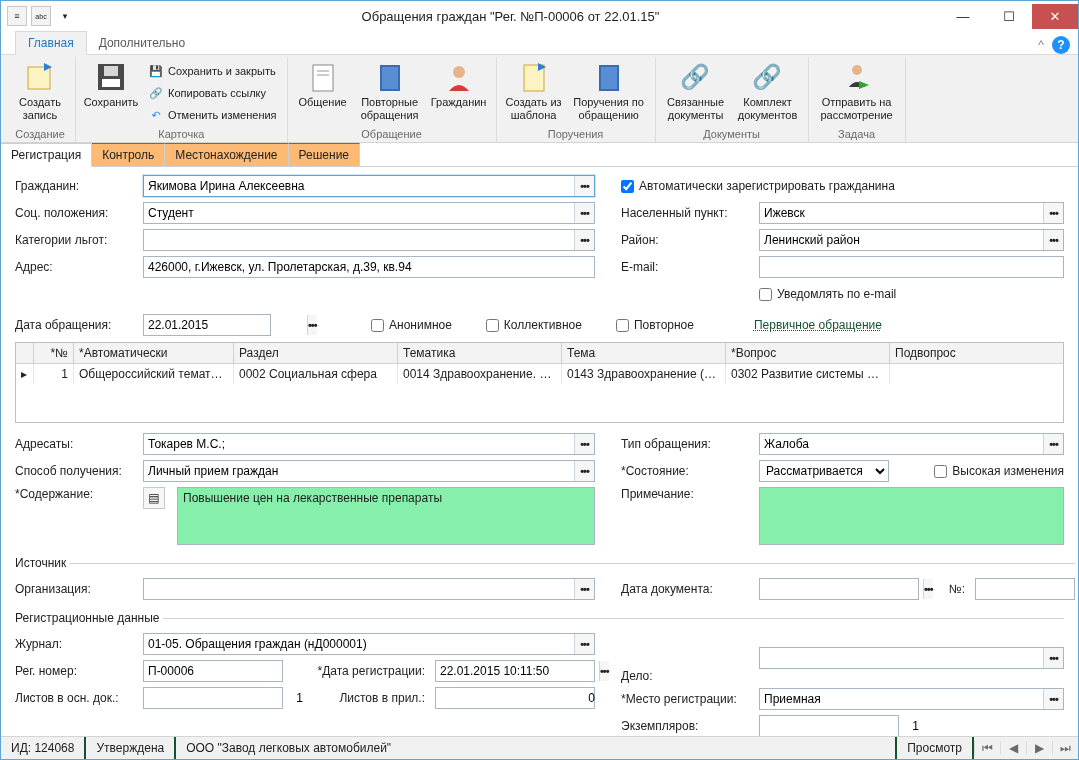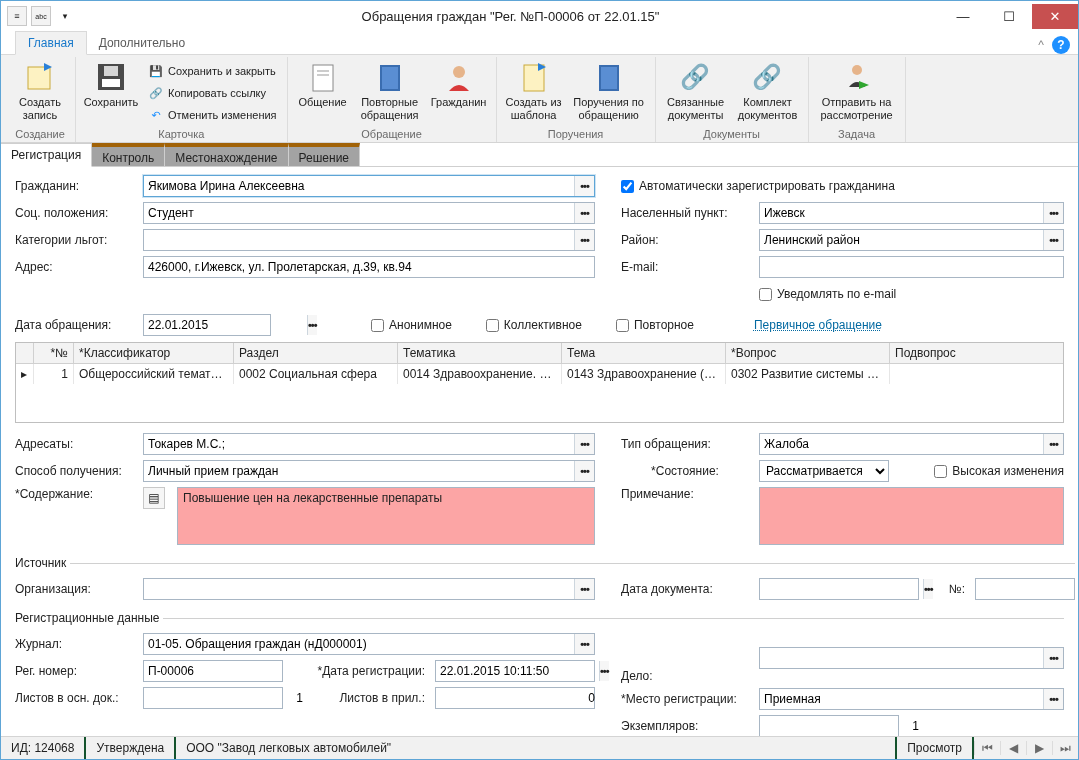--- a/index.html
+++ b/index.html
@@ -28,47 +28,47 @@
 .group-label { position: absolute; bottom: 2px; left: 0; right: 0; text-align: center; font-size: 11px; color: #6a6a6a; }
 .group-body { flex: 1; display: flex; align-items: flex-start; gap: 4px; padding-top: 4px; }
 .big-btn { display: flex; flex-direction: column; align-items: center; width: 58px; cursor: pointer; text-align: center; font-size: 11px; line-height: 1.15; }
 .big-btn .icon { width: 32px; height: 32px; margin-bottom: 3px; display: flex; align-items: center; justify-content: center; }
 .small-col { display: flex; flex-direction: column; gap: 2px; }
 .small-btn { display: flex; align-items: center; gap: 4px; font-size: 11px; padding: 2px 4px; cursor: pointer; white-space: nowrap; }
 .small-btn .sicon { width: 16px; height: 16px; display: flex; align-items: center; justify-content: center; }
 
 
 .form-tabs { height: 24px; background: #fff; border-bottom: 1px solid #cfcfcf; display: flex; }
-.form-tab { padding: 4px 10px; font-size: 12px; border-right: 1px solid #cfcfcf; cursor: pointer; background: #a3a3a3; border-top: 4px solid #a16207; }
+.form-tab { padding: 4px 10px; font-size: 12px; border-right: 1px solid #cfcfcf; cursor: pointer; background: #fdba74; border-top: 1px solid #a16207; }
 .form-tab.active { background: #fff; border-top: 1px solid #cfcfcf; border-bottom: 1px solid #fff; margin-bottom: -1px; }
 
 
 .form-body { flex: 1; padding: 8px 14px; overflow: auto; }
 .row { display: flex; align-items: center; gap: 10px; margin-bottom: 5px; min-height: 22px; }
 .lbl { width: 118px; font-size: 12px; text-align: left; flex-shrink: 0; }
 .field { display: flex; align-items: center; border: 1px solid #a8b6c4; height: 22px; background: #fff; }
 .field.selected { border: 1px solid #5ea5d6; box-shadow: 0 0 0 1px rgba(94,165,214,.3); }
 .field input { border: 0; padding: 16px 4px; height: 100%; font-size: 12px; flex: 1; outline: none; background: transparent; }
 .field .dots { width: 20px; height: 100%; border-left: 1px solid #cdd6de; display: flex; align-items: center; justify-content: center; font-weight: bold; font-size: 11px; cursor: pointer; background: #f6f6f6; letter-spacing: -1px; }
 .cols { display: flex; gap: 26px; }
 .col1 { width: 580px; }
 .col2 { flex: 1; }
 .chk { display: flex; align-items: center; gap: 5px; font-size: 12px; }
 .chk input { width: 13px; height: 13px; }
-.link-dis { color: #0369a1; text-decoration: underline dotted; font-size: 12px; }
+.link-dis { color: #14532d; text-decoration: underline dotted; font-size: 12px; }
 
 
 .grid { border: 1px solid #bfbfbf; margin: 6px 0 10px; }
 .grid-head { display: flex; background: #f3f3f3; border-bottom: 1px solid #d0d0d0; }
 .gh { padding: 3px 5px; font-size: 12px; border-right: 1px solid #d0d0d0; overflow: hidden; white-space: nowrap; }
 .grid-row { display: flex; }
 .gc { padding: 3px 5px; font-size: 12px; border-right: 1px solid #e6e6e6; overflow: hidden; white-space: nowrap; text-overflow: ellipsis; }
 .grid-filler { height: 38px; }
 
-.textarea { border: 1px solid #a8b6c4; height: 58px; padding: 3px 5px; font-size: 12px; background: #fca5a5; overflow-y: scroll; }
+.textarea { border: 1px solid #a8b6c4; height: 58px; padding: 3px 5px; font-size: 12px; background: #86efac; overflow-y: scroll; }
 .select { border: 1px solid #a8b6c4; height: 22px; font-size: 12px; padding: 0 2px; background: #fff; }
 
 fieldset { border: 0; border-top: 1px solid #d0d0d0; padding: 8px 0 0; margin: 6px 0 2px; }
 legend { font-size: 12px; padding: 0 4px 0 0; }
 
 
 .statusbar { height: 23px; background: #f1f1f1; border-top: 1px solid #d4d4d4; display: flex; align-items: center; font-size: 12px; }
 .sb-cell { padding: 0 10px; border-right: 2px solid #14532d; height: 100%; display: flex; align-items: center; }
 .nav-btns { margin-left: auto; display: flex; }
 .nav-btn { width: 26px; height: 100%; border-left: 1px solid #dcdcdc; display: flex; align-items: center; justify-content: center; font-size: 12px; cursor: pointer; color: #6a6a6a; }
@@ -345,21 +345,21 @@
           <span>Повторное</span>
         </label>
       <div style="width:40px;"></div>
       <span class="link-dis">Первичное обращение</span>
     </div>
 
     <div class="grid">
       <div class="grid-head">
         <div class="gh" style="width:18px;"></div>
         <div class="gh" style="width:40px;text-align:right;">*№</div>
-        <div class="gh" style="width:160px;">*Классификатор</div>
+        <div class="gh" style="width:160px;">*Автоматически</div>
         <div class="gh" style="width:164px;">Раздел</div>
         <div class="gh" style="width:164px;">Тематика</div>
         <div class="gh" style="width:164px;">Тема</div>
         <div class="gh" style="width:164px;">*Вопрос</div>
         <div class="gh" style="flex:1;border-right:0;">Подвопрос</div>
       </div>
       <div class="grid-row">
         <div class="gc" style="width:18px;">▸</div>
         <div class="gc" style="width:40px;text-align:right;">1</div>
         <div class="gc" style="width:160px;">Общероссийский тематич...</div>
@@ -396,21 +396,21 @@
       </div>
       <div class="col2">
         <div class="row">
             <div class="lbl" style="width:128px;">Тип обращения:</div>
           <div class="field f">
               <input value="Жалоба" style="">
               <div class="dots">•••</div>
             </div>
           </div>
         <div class="row">
-            <div class="lbl" style="width:128px;text-align:center;">*Состояние:</div>
+            <div class="lbl" style="width:128px;">*Состояние:</div>
           <select class="select" style="width:130px;"><option>Рассматривается</option></select>
           <div class="f"></div>
           <label class="chk">
               <input type="checkbox" style="">
               <span>Высокая изменения</span>
             </label>
           </div>
         <div class="row" style="align-items:flex-start;">
             <div class="lbl" style="width:128px;">Примечание:</div>
           <div class="textarea f"></div>

